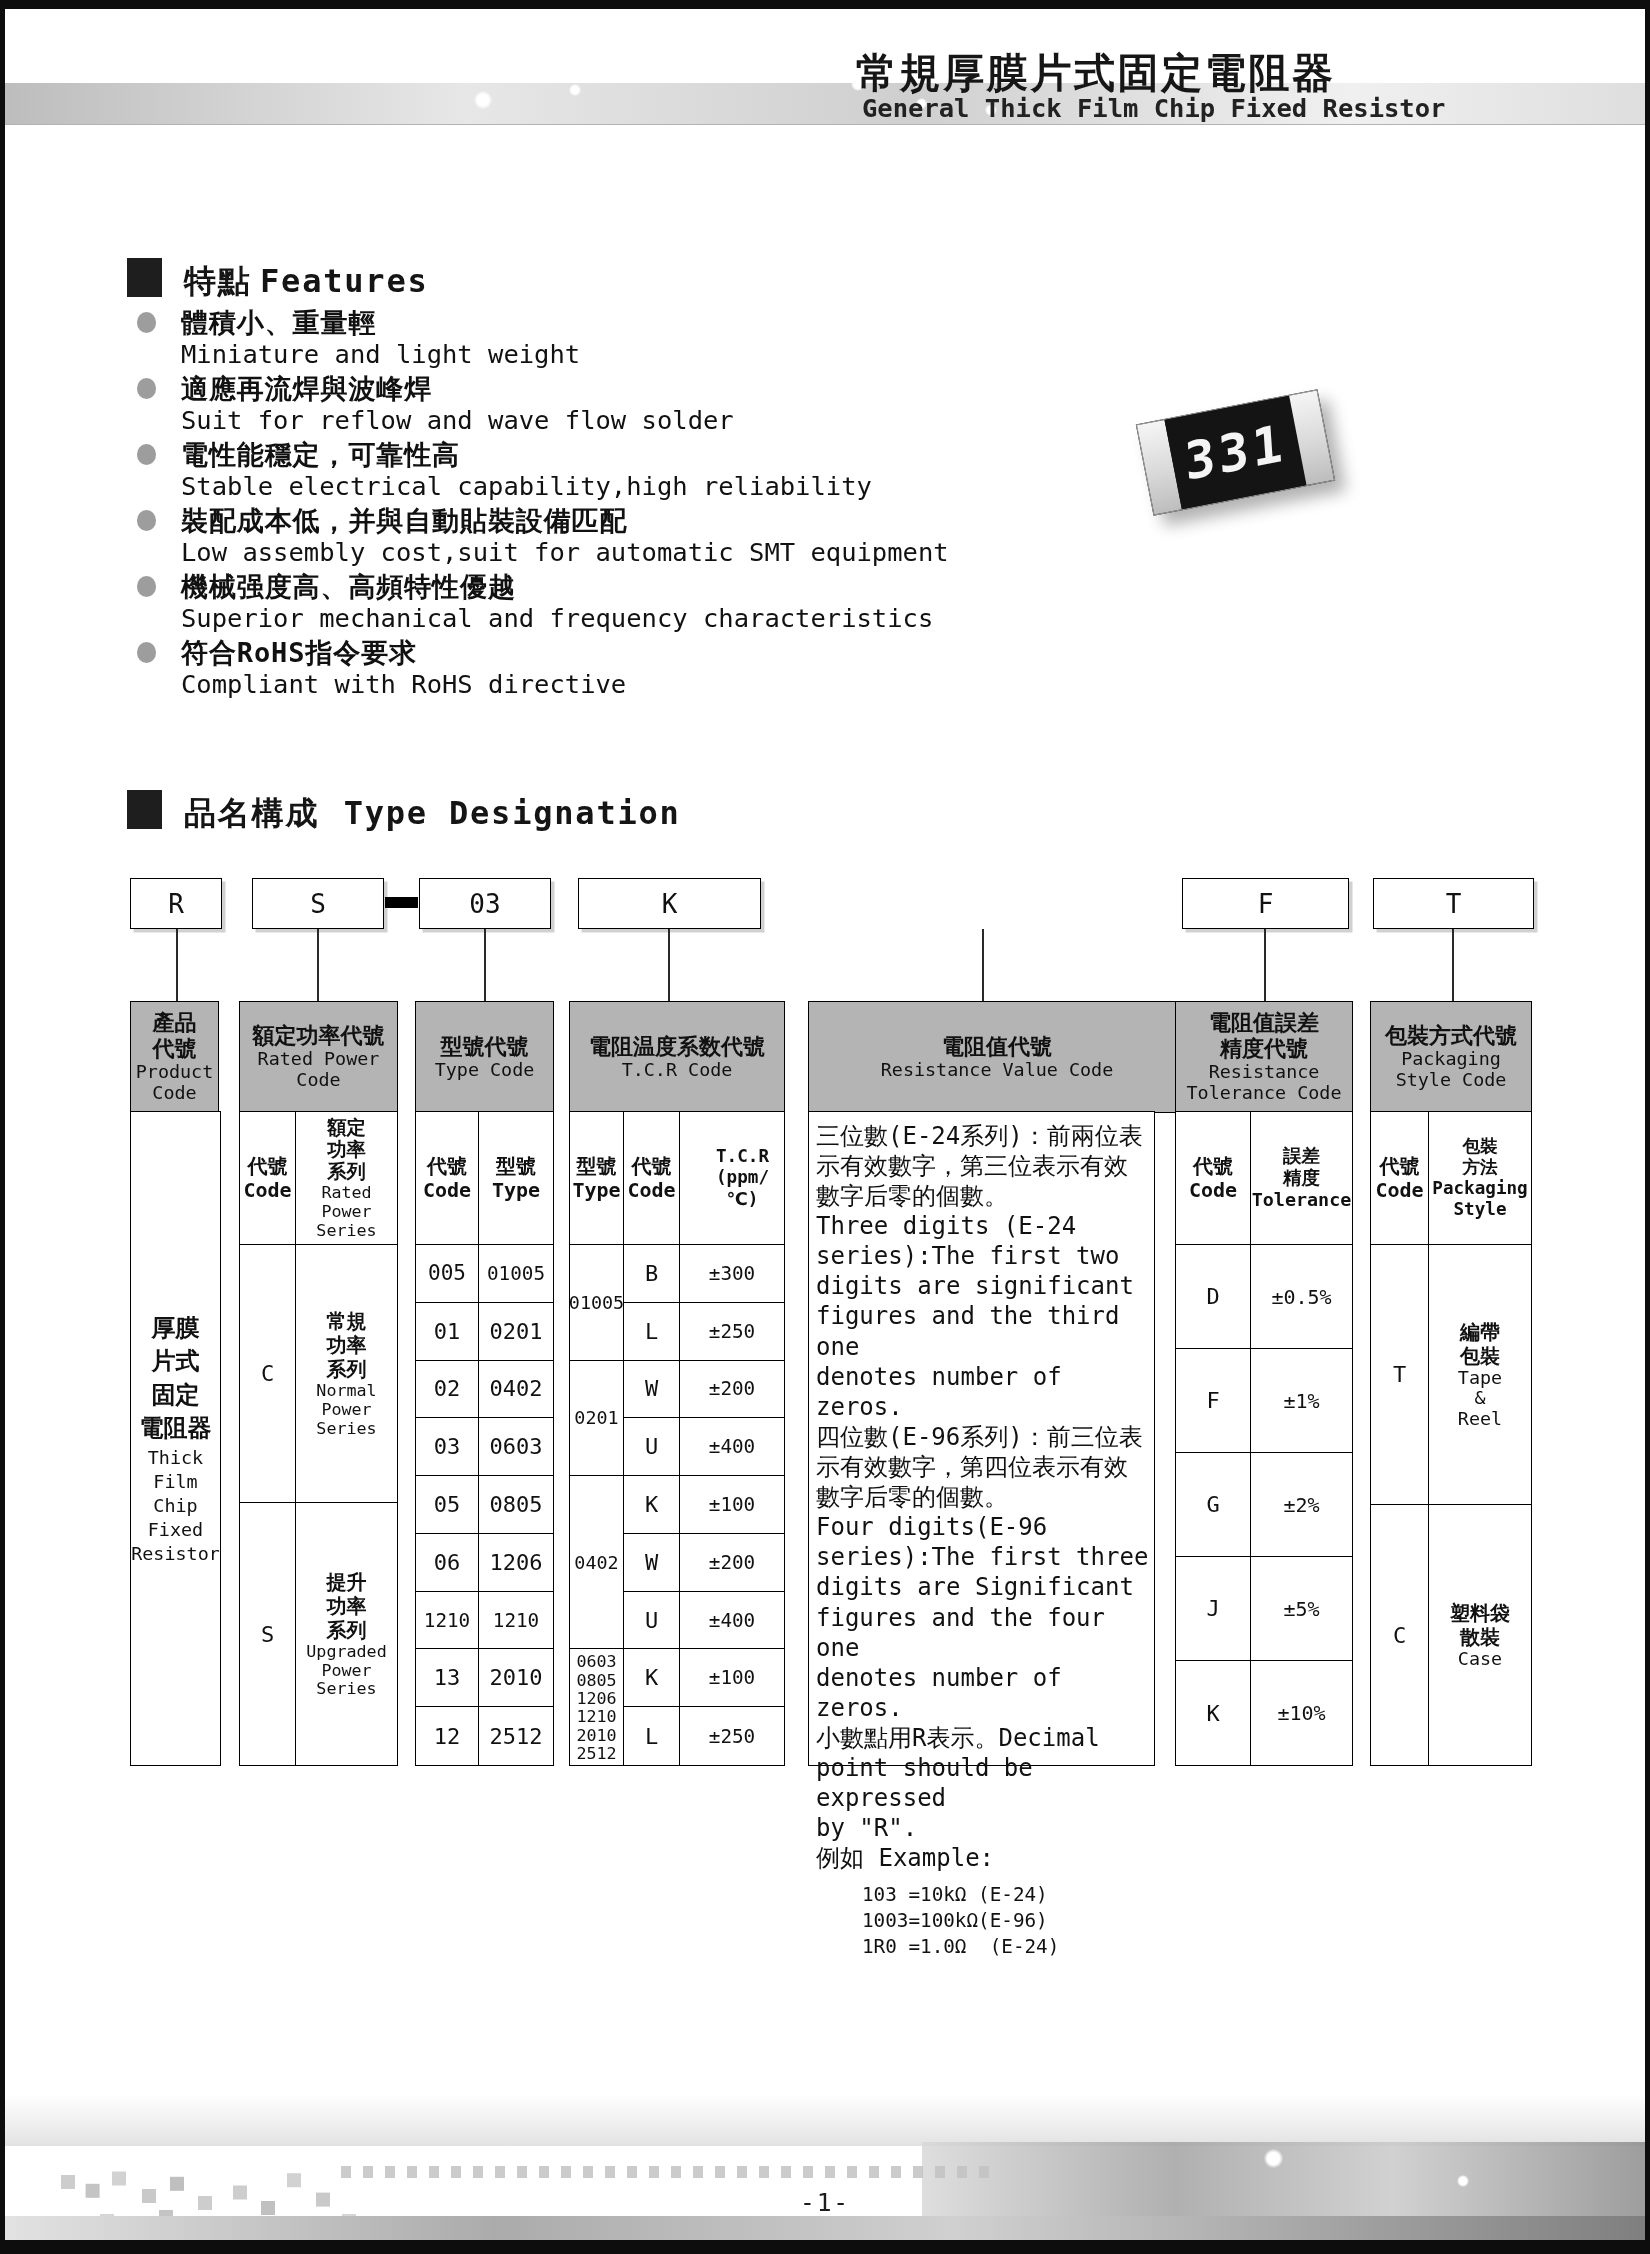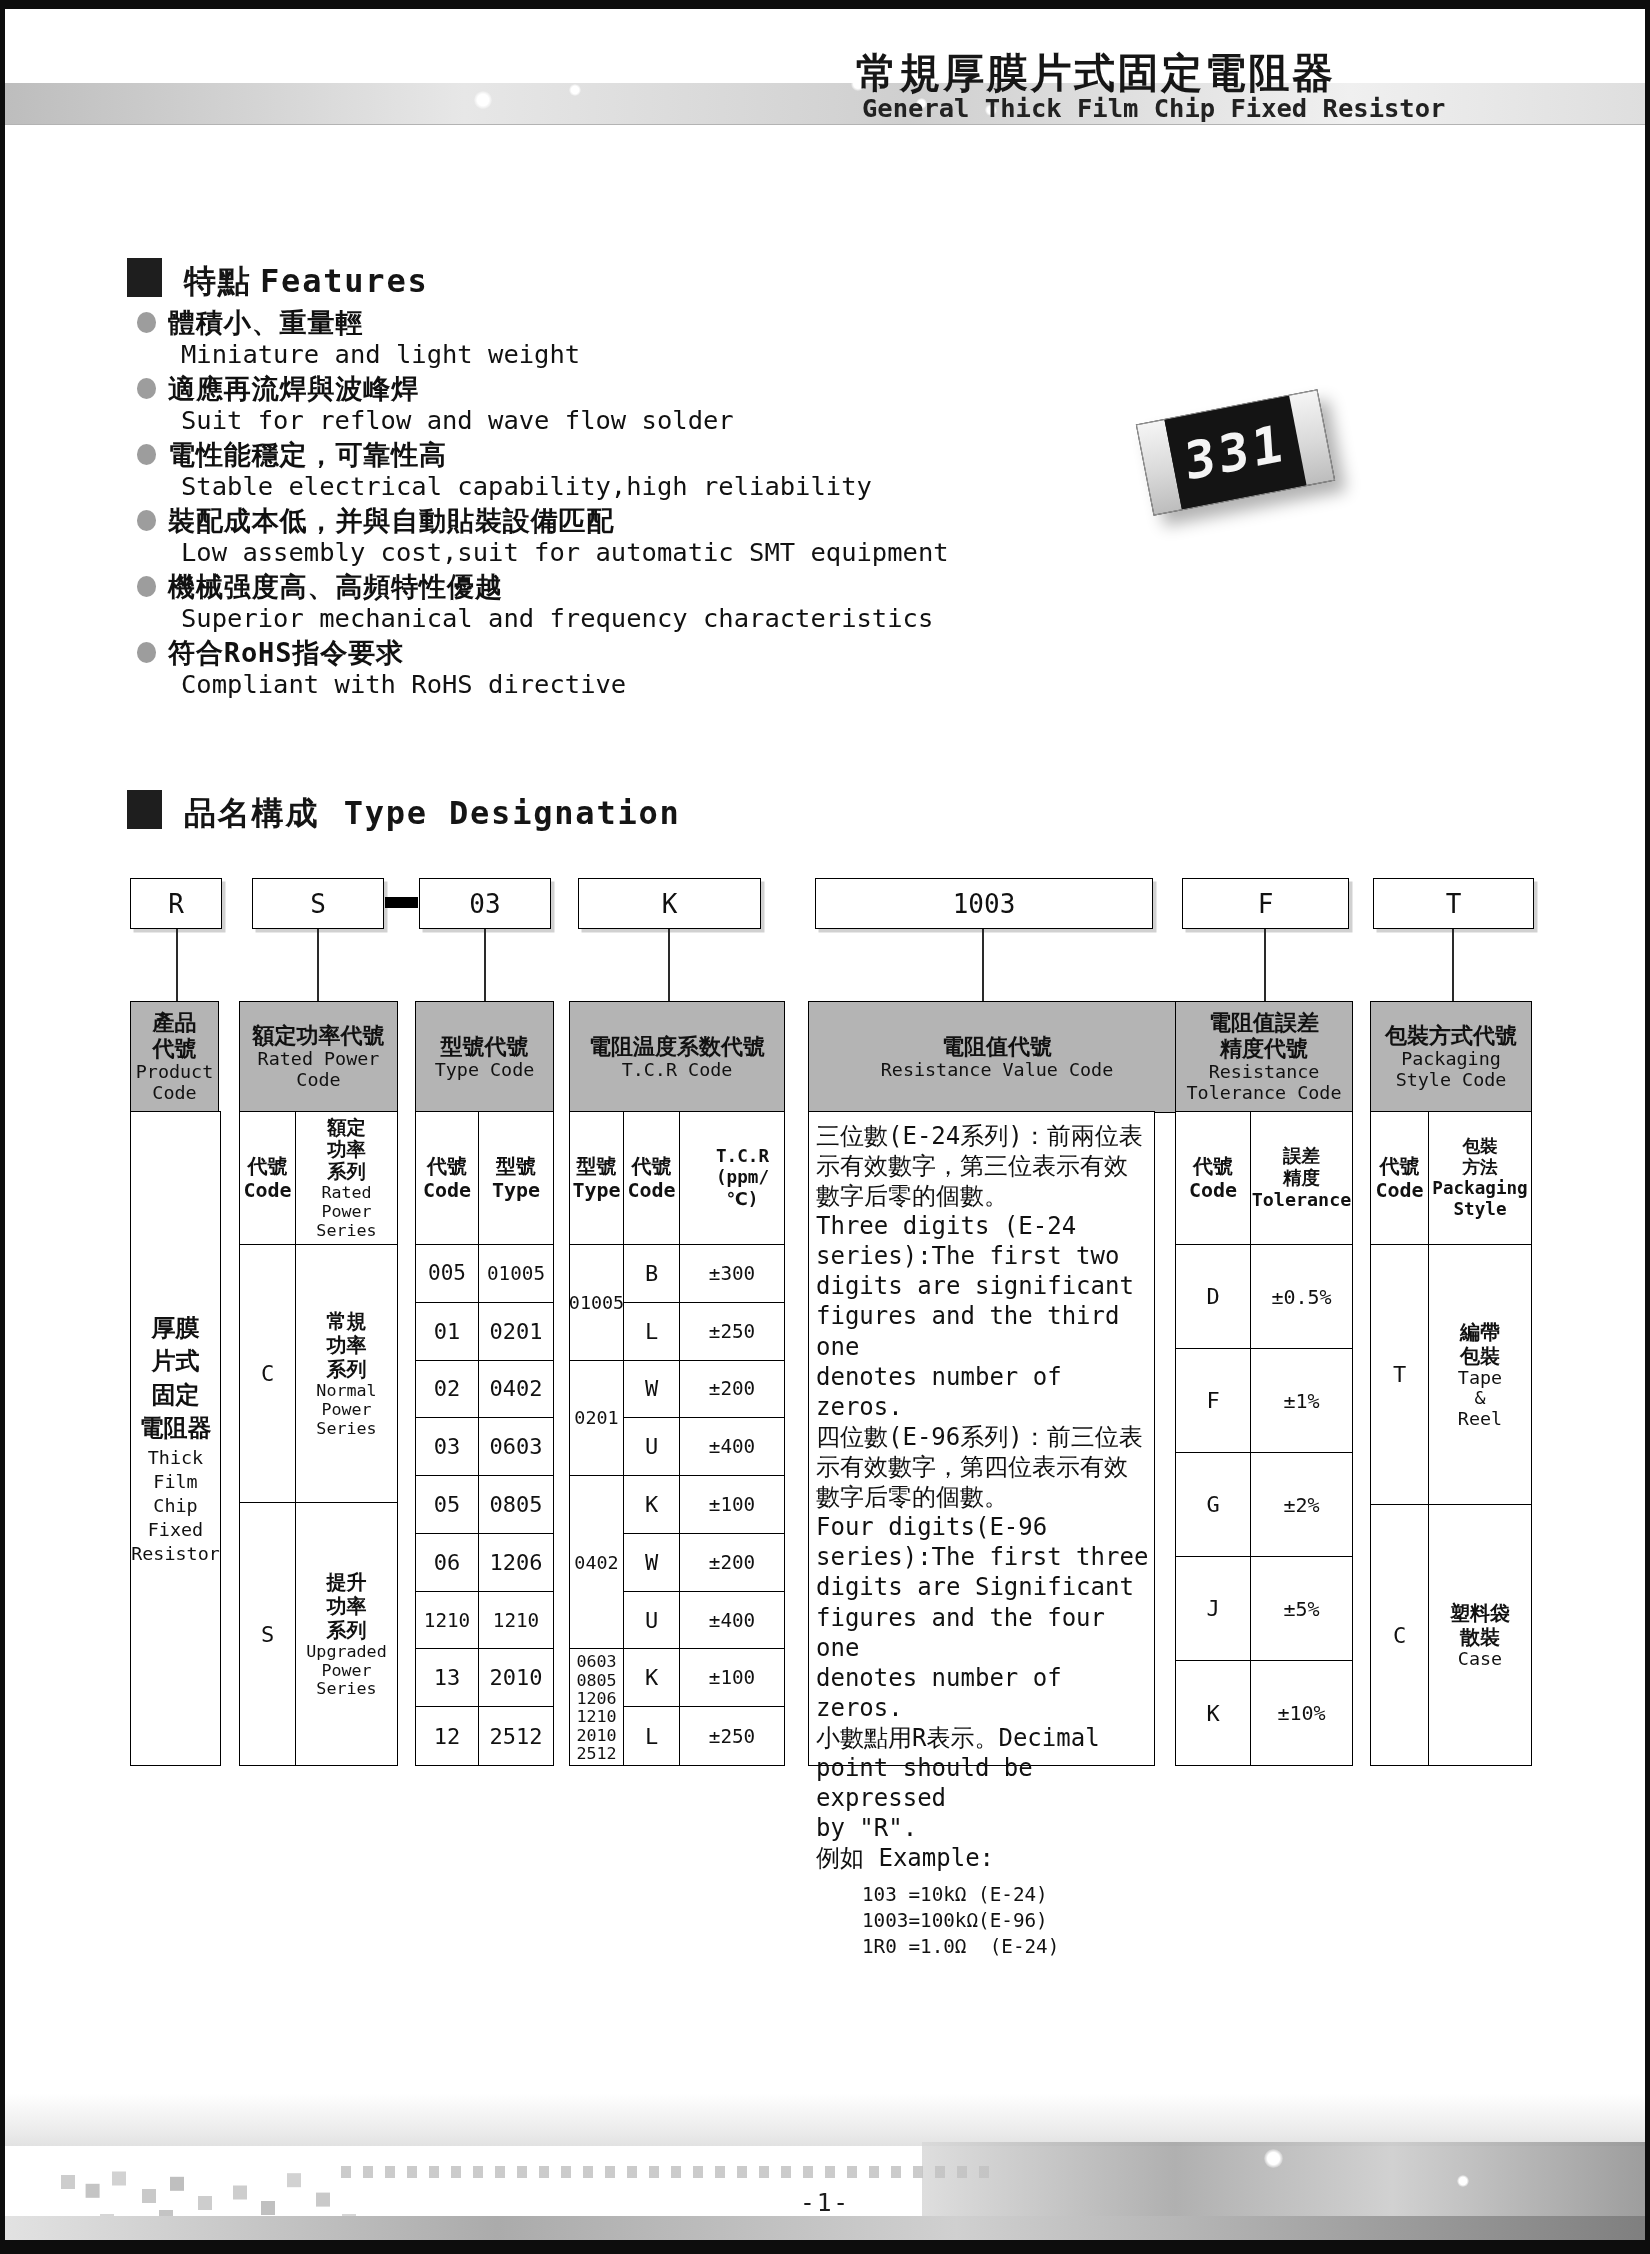--- a/index.html
+++ b/index.html
@@ -25,21 +25,21 @@
   .title-zh{left:856px;top:46px;width:597px;font-size:41px;font-weight:bold;letter-spacing:2.6px;color:#161616;}
   .title-en{left:862px;top:93px;width:667px;font-size:25.5px;font-weight:bold;color:#222;}
 
   
   .sec-square{width:35px;height:39px;background:#1e1e1e;}
   .sec-text{font-size:32px;font-weight:bold;letter-spacing:1.8px;color:#151515;}
 
   
   .feat-item{left:130px;width:966px;height:67px;}
   .feat-bullet{position:absolute;left:7px;top:7px;width:19.3px;height:21px;border-radius:50%;background:#9d9d9d;}
-  .feat-zh{position:absolute;left:38px;top:0;font-size:27px;font-weight:bold;letter-spacing:0.9px;}
+  .feat-zh{position:absolute;left:51px;top:0;font-size:27px;font-weight:bold;letter-spacing:0.9px;}
   .feat-en{position:absolute;left:51px;top:34px;font-size:25.5px;}
 
   
   .chip{left:1143px;top:406px;width:183px;height:91px;transform:rotate(-11deg);display:flex;
         box-shadow:8.8px 12.3px 16px rgba(0,0,0,0.30);border:0.9px solid #9a9a9a;background:#111;}
   .chip-cap{width:28px;background:linear-gradient(180deg,#f5f5f5 0%,#d9d9d9 55%,#bdbdbd 100%);}
   .chip-body{flex:1;background:#141414;display:flex;align-items:center;justify-content:center;}
   .chip-mark{color:#f4f4f4;font-size:51px;font-weight:bold;letter-spacing:3.5px;transform:skewX(-7deg);
              font-family:"DejaVu Sans Mono",monospace;}
 
@@ -149,21 +149,20 @@
   <div class="abs" style="left:184px;top:792px;">
     <span class="sec-text">品名構成</span>
     <span class="sec-text" style="margin-left:16px;">Type Designation</span>
   </div>
 
   <div class="abs code-box" style="left:130px;width:92px;">R</div>
   <div class="abs code-box" style="left:252px;width:132px;">S</div>
   <div class="abs dash" style="left:385px;width:33px;"></div>
   <div class="abs code-box" style="left:419px;width:132px;">03</div>
   <div class="abs code-box" style="left:578px;width:183px;">K</div>
-  <div class="abs code-box" style="left:815px;width:338px;">1003</div>
   <div class="abs code-box" style="left:1182px;width:167px;">F</div>
   <div class="abs code-box" style="left:1373px;width:161px;">T</div>
 
   <div class="abs conn" style="left:176px;"></div>
   <div class="abs conn" style="left:317px;"></div>
   <div class="abs conn" style="left:484px;"></div>
   <div class="abs conn" style="left:668px;"></div>
   <div class="abs conn" style="left:982px;"></div>
   <div class="abs conn" style="left:1264px;"></div>
   <div class="abs conn" style="left:1452px;"></div>

